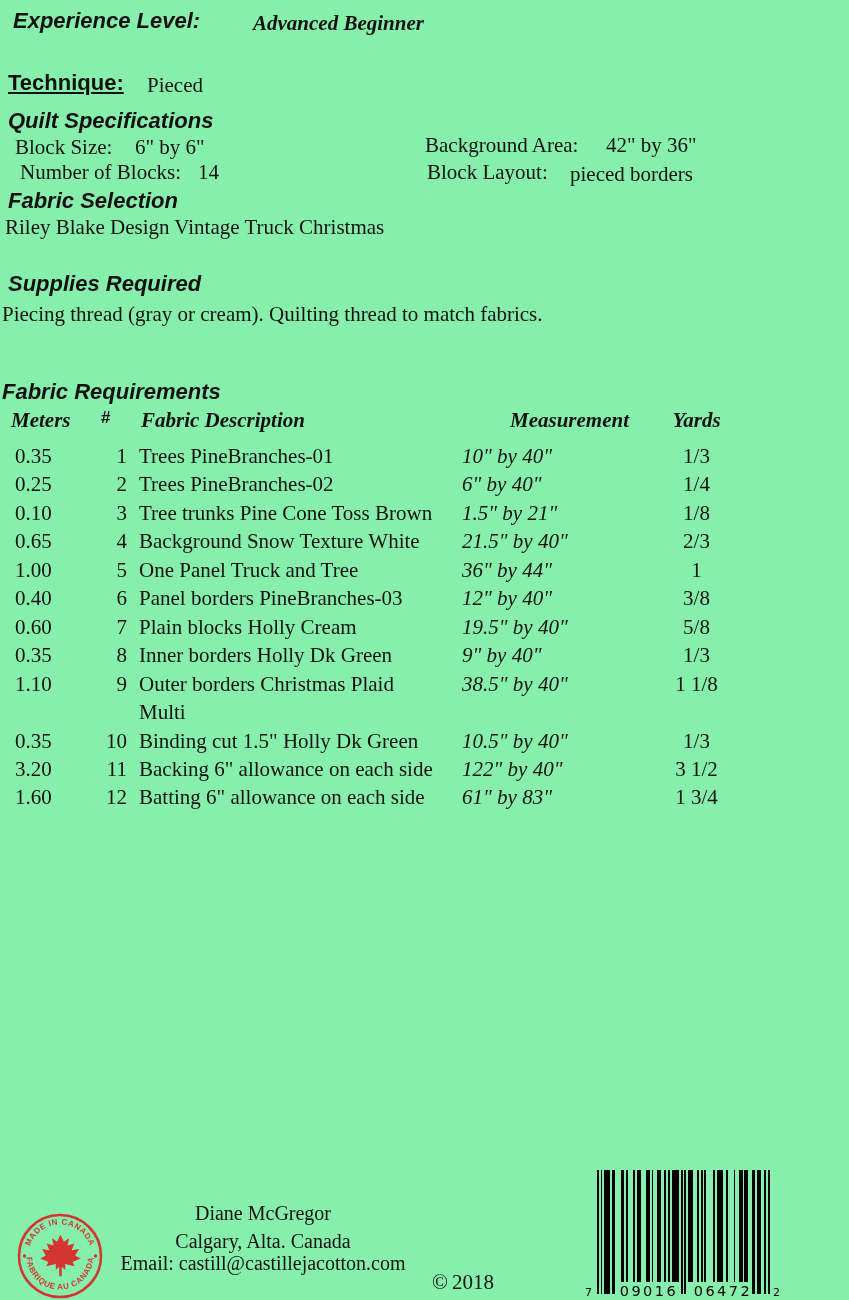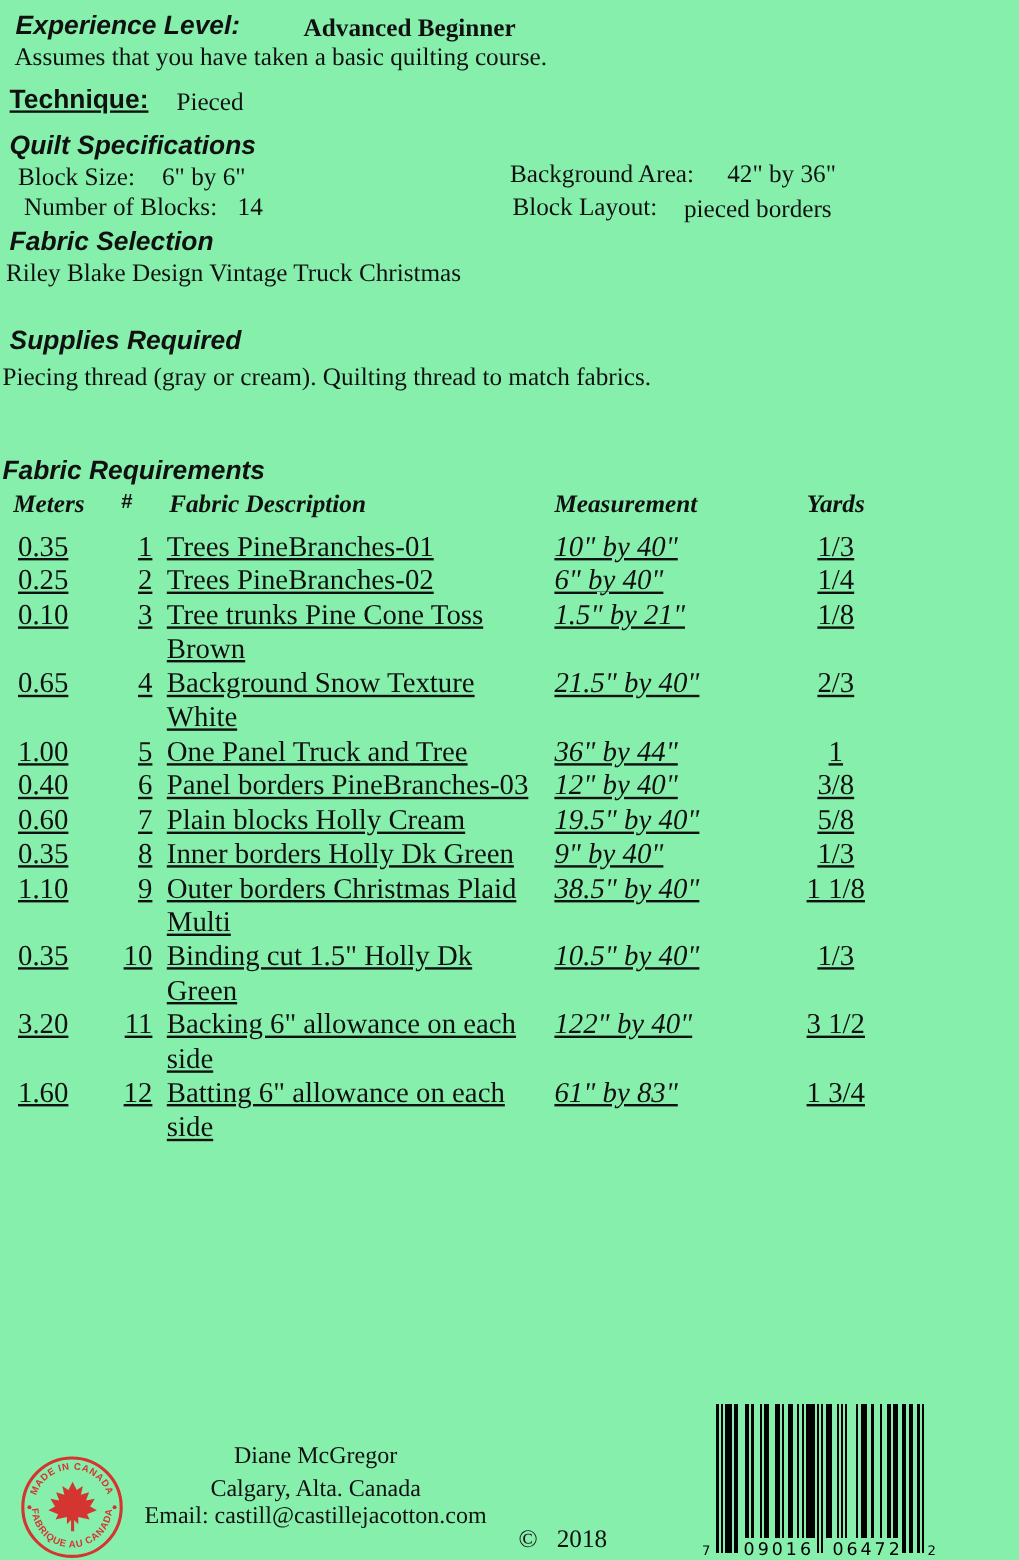--- a/index.html
+++ b/index.html
@@ -4,56 +4,55 @@
 <style>
   html,body{margin:0;padding:0;background:#f2f2f2;}
   .page{
     position:relative;width:849px;height:1300px;background:#86efac;color:#111;
     font-family:"Liberation Serif",serif;overflow:hidden;margin:0 auto;
   }
   .abs{position:absolute;}
   .h-bi{font-family:"Liberation Sans",sans-serif;font-weight:700;font-style:italic;font-size:22px;line-height:24px;white-space:nowrap;}
   .h-b{font-family:"Liberation Sans",sans-serif;font-weight:700;font-size:22px;line-height:24px;white-space:nowrap;}
   .serif{font-size:21px;line-height:23px;white-space:nowrap;}
-  .serif-bi{font-family:"Liberation Serif",serif;font-weight:700;font-size:21px;white-space:nowrap;}
+  .serif-bi{font-family:"Liberation Serif",serif;font-weight:700;font-style:italic;font-size:21px;white-space:nowrap;}
   
   .fr-table{position:absolute;left:0;top:407px;width:800px;}
   .fr-head,.fr-row{display:grid;grid-template-columns:98px 29px 330px 172px 135px;}
   .fr-head{font-weight:700;font-style:italic;font-size:21px;line-height:26px;margin-bottom:9px;}
   .fr-head .h-meters{padding-left:11px;}
   .fr-head .h-num{font-family:"Liberation Sans",sans-serif;font-style:normal;font-size:17px;padding-left:3px;position:relative;top:-2px;}
   .fr-head .h-desc{padding-left:14px;}
-  .fr-head .h-meas{padding-left:5px;}
+  .fr-head .h-meas{padding-left:5px;text-align:right;}
   .fr-head .h-yards{text-align:center;}
-  .fr-row{font-size:24px;line-height:28.45px;align-items:start;text-decoration:underline;}
+  .fr-row{font-size:21px;line-height:28.45px;align-items:start;}
   .c-meters{padding-left:15px;}
   .c-num{text-align:right;}
   .c-desc{padding-left:12px;padding-right:6px;white-space:pre-line;}
   .c-meas{padding-left:5px;font-style:italic;}
   .c-yards{text-align:center;}
   
   .footer-center{position:absolute;left:113px;top:1202px;width:300px;text-align:center;}
   .footer-website{font-weight:700;font-size:21px;line-height:25px;white-space:nowrap;}
   .footer-line{font-size:20px;line-height:22.2px;white-space:nowrap;}
   .footer-line.first{margin-top:6px;}
   .copyright{position:absolute;left:432px;top:1270px;font-size:21px;line-height:24px;}
-  .copyright .year{margin-left:16px;}
+  .copyright .year{margin-left:4px;}
   .stamp-ring{fill:none;stroke:var(--stamp-color);}
   .stamp-fill{fill:var(--stamp-color);}
   .stamp-text{font-family:"Liberation Sans",sans-serif;font-weight:700;font-size:8px;letter-spacing:0.6px;fill:var(--stamp-color);}
   .bc-digits{font-family:"DejaVu Sans",sans-serif;fill:#000;}
 </style>
 </head>
 <body>
 
 <div class="page">
 
   <div class="abs h-bi" style="left:13px;top:9px;">Experience Level:</div>
   <div class="abs serif-bi" style="left:253px;top:11px;">Advanced Beginner</div>
-  <div class="abs serif" style="left:12px;top:36px;">Assumes that you have taken a basic quilting course.</div>
 
   <div class="abs h-b" style="left:8px;top:71px;text-decoration:underline;">Technique:</div>
   <div class="abs serif" style="left:147px;top:74px;">Pieced</div>
 
   <div class="abs h-bi" style="left:8px;top:109px;">Quilt Specifications</div>
   <div class="abs serif" style="left:15px;top:136px;">Block Size:</div>
   <div class="abs serif" style="left:135px;top:136px;">6" by 6"</div>
   <div class="abs serif" style="left:425px;top:134px;">Background Area:</div>
   <div class="abs serif" style="left:606px;top:134px;">42" by 36"</div>
   <div class="abs serif" style="left:20px;top:161px;">Number of Blocks:</div>

